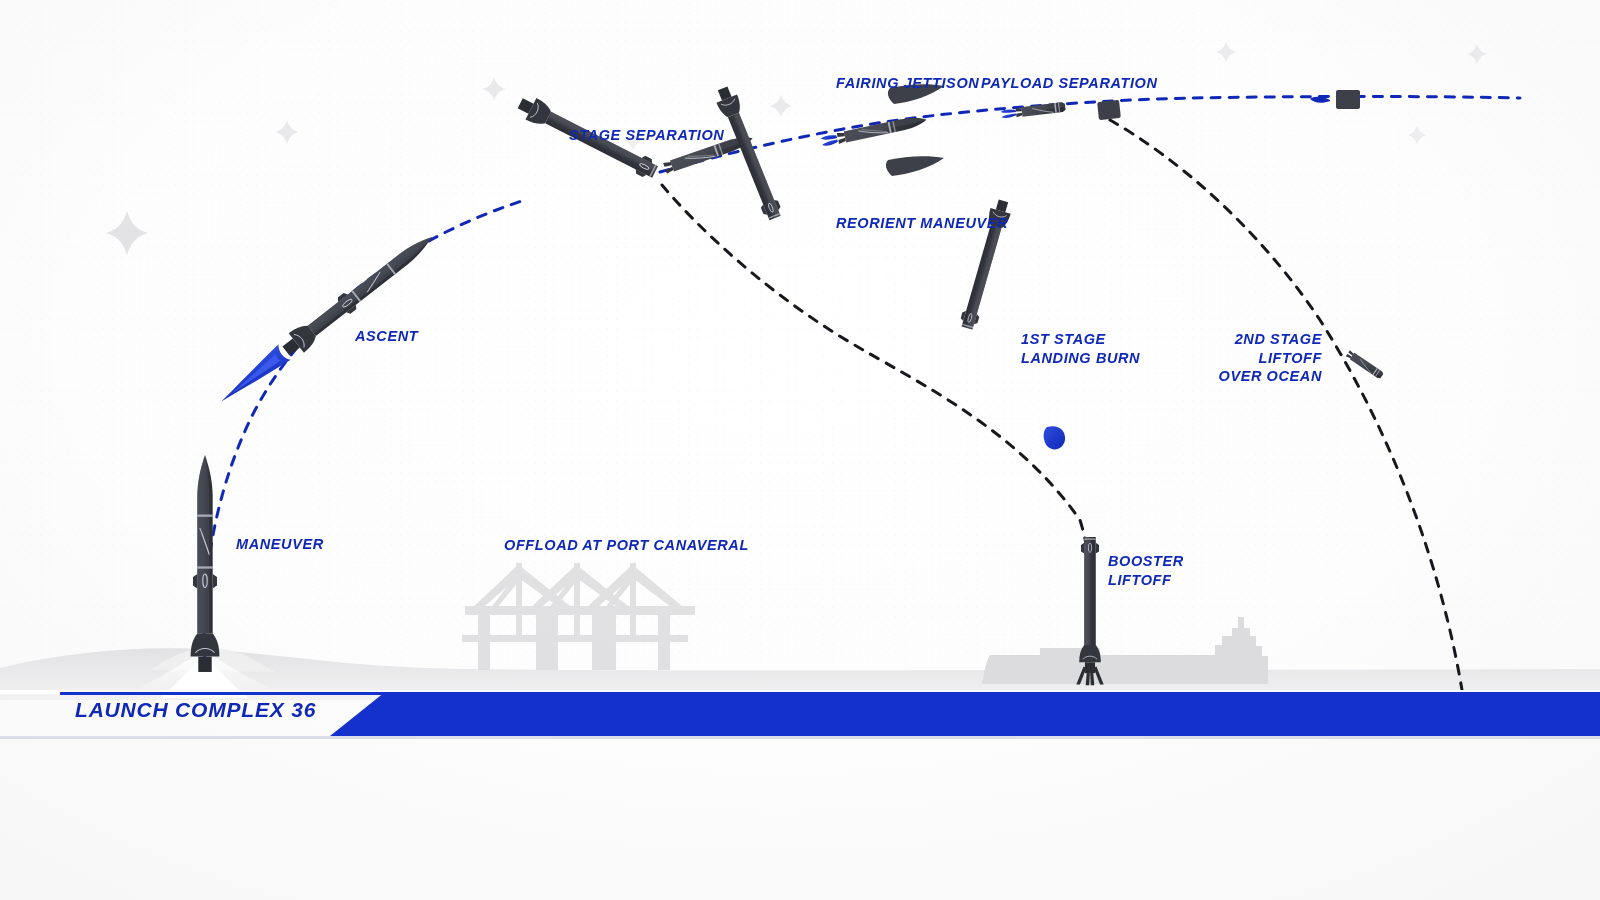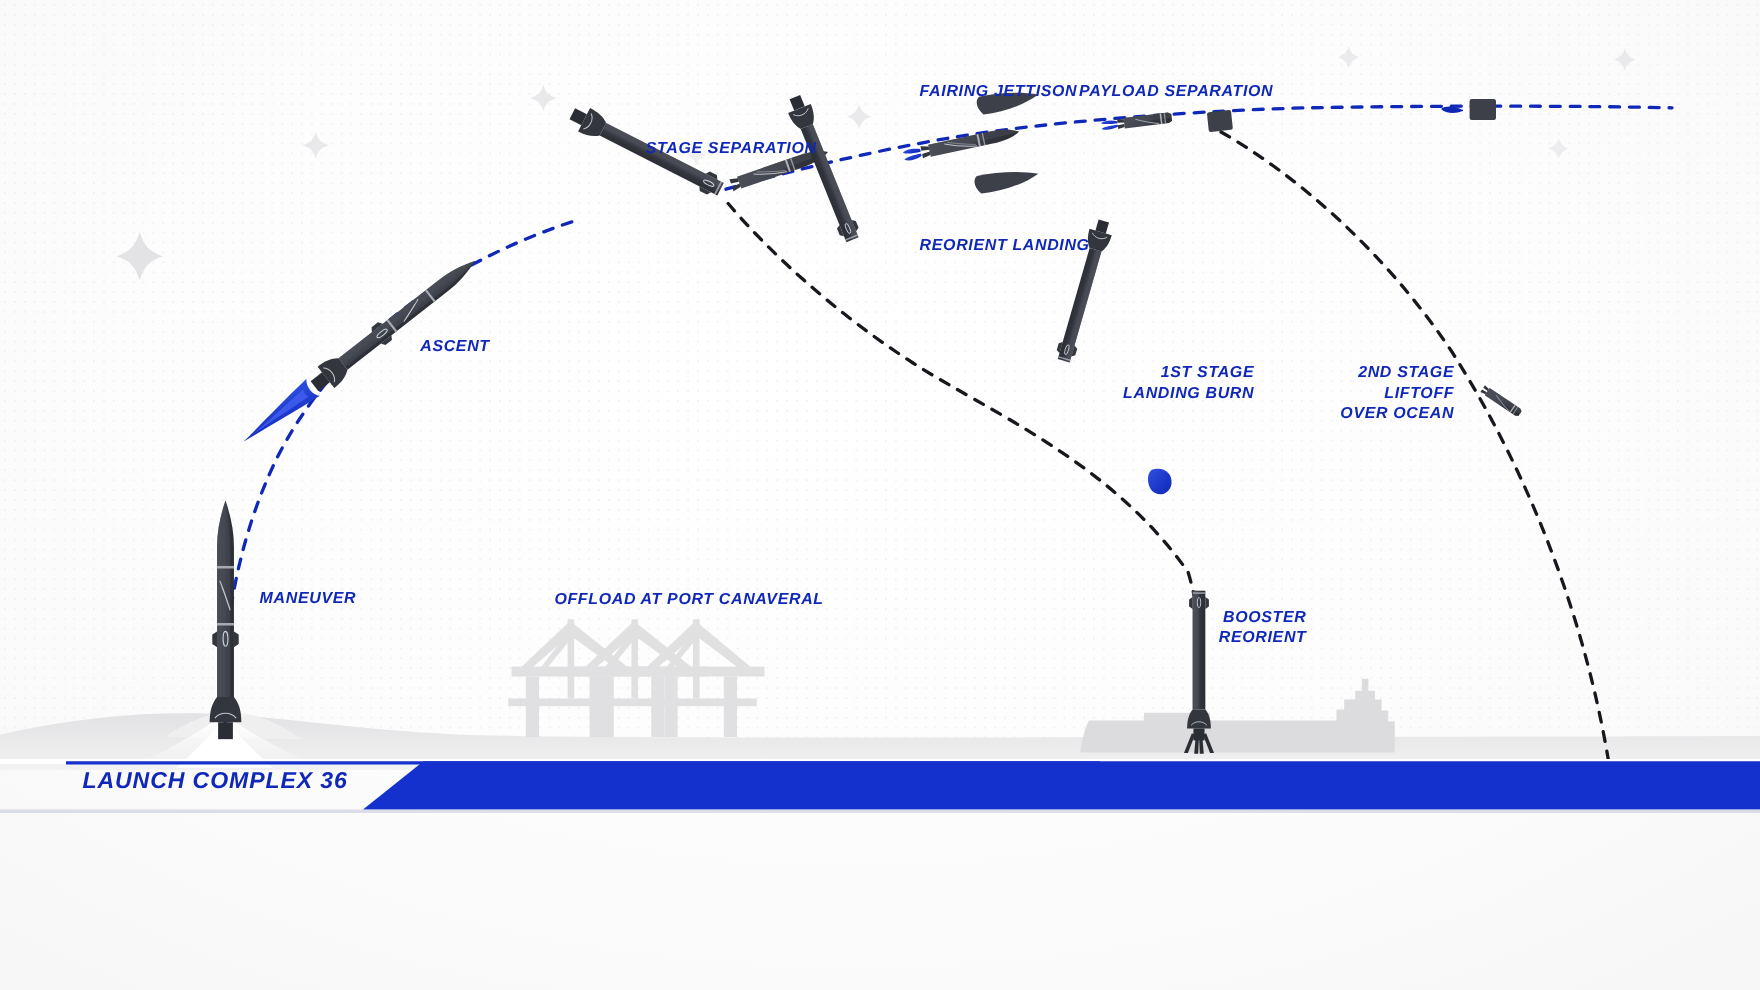--- a/index.html
+++ b/index.html
@@ -14,21 +14,21 @@
     position:absolute;left:0;top:0;width:1600px;height:690px;
     background-image:radial-gradient(#e9e9ec 0.7px, transparent 0.8px);
     background-size:9px 9px;opacity:.55;pointer-events:none;
   }
   #svg{position:absolute;left:0;top:0;}
   .lbl{
     position:absolute;color:#1028b8;font-weight:bold;font-style:italic;
     font-family:"Liberation Sans",sans-serif;letter-spacing:.6px;
     white-space:pre-line;line-height:1.28;
   }
-  .lbl.s15{font-size:14.5px;text-align:right;}
+  .lbl.s15{font-size:14.5px;}
   .lbl.r{text-align:right;}
   #banner-text{
     position:absolute;left:75px;top:698px;color:#1028b8;
     font-size:21px;font-weight:bold;font-style:italic;letter-spacing:.8px;
     font-family:"Liberation Sans",sans-serif;
   }
 </style>
 </head>
 <body>
 
@@ -264,28 +264,28 @@
 
     <g>
       <rect x="0" y="690" width="1600" height="4.5" fill="#ffffff"></rect>
       <path d="M60,692 L1000,692 L1000,695 L60,695 Z" fill="#1431ce"></path>
       <path d="M385,692 L1600,692 L1600,736 L330,736 Z" fill="#1431ce"></path>
       <path d="M0,736 L1600,736 L1600,739 L0,739 Z" fill="#bcc1d8" opacity="0.5"></path>
     </g>
   </svg>
 
   <div class="lbl s15" style="left:236px;top:535px;">MANEUVER</div>
-  <div class="lbl s15" style="left:355px;top:306px;margin-left:27px;">ASCENT</div>
-  <div class="lbl s15" style="left:587px;top:126px;">STAGE SEPARATION</div>
+  <div class="lbl s15" style="left:355px;top:327px;">ASCENT</div>
+  <div class="lbl s15" style="left:569px;top:126px;">STAGE SEPARATION</div>
   <div class="lbl s15" style="left:836px;top:74px;">FAIRING JETTISON</div>
   <div class="lbl s15" style="left:981px;top:74px;">PAYLOAD SEPARATION</div>
-  <div class="lbl s15" style="left:836px;top:214px;">REORIENT LANDING</div>
+  <div class="lbl s15" style="left:836px;top:214px;">REORIENT MANEUVER</div>
   <div class="lbl s15" style="left:1021px;top:330px;">1ST STAGE
 LANDING BURN</div>
   <div class="lbl s15 r" style="left:1182px;top:330px;width:140px;">2ND STAGE
 LIFTOFF
 OVER OCEAN</div>
   <div class="lbl s15" style="left:1108px;top:552px;">BOOSTER
-REORIENT</div>
+LIFTOFF</div>
   <div class="lbl s15" style="left:456px;top:536px;margin-left:48px;">OFFLOAD AT PORT CANAVERAL</div>
 
   <div id="banner-text">LAUNCH COMPLEX 36</div>
 </div>
 
 </body></html>

